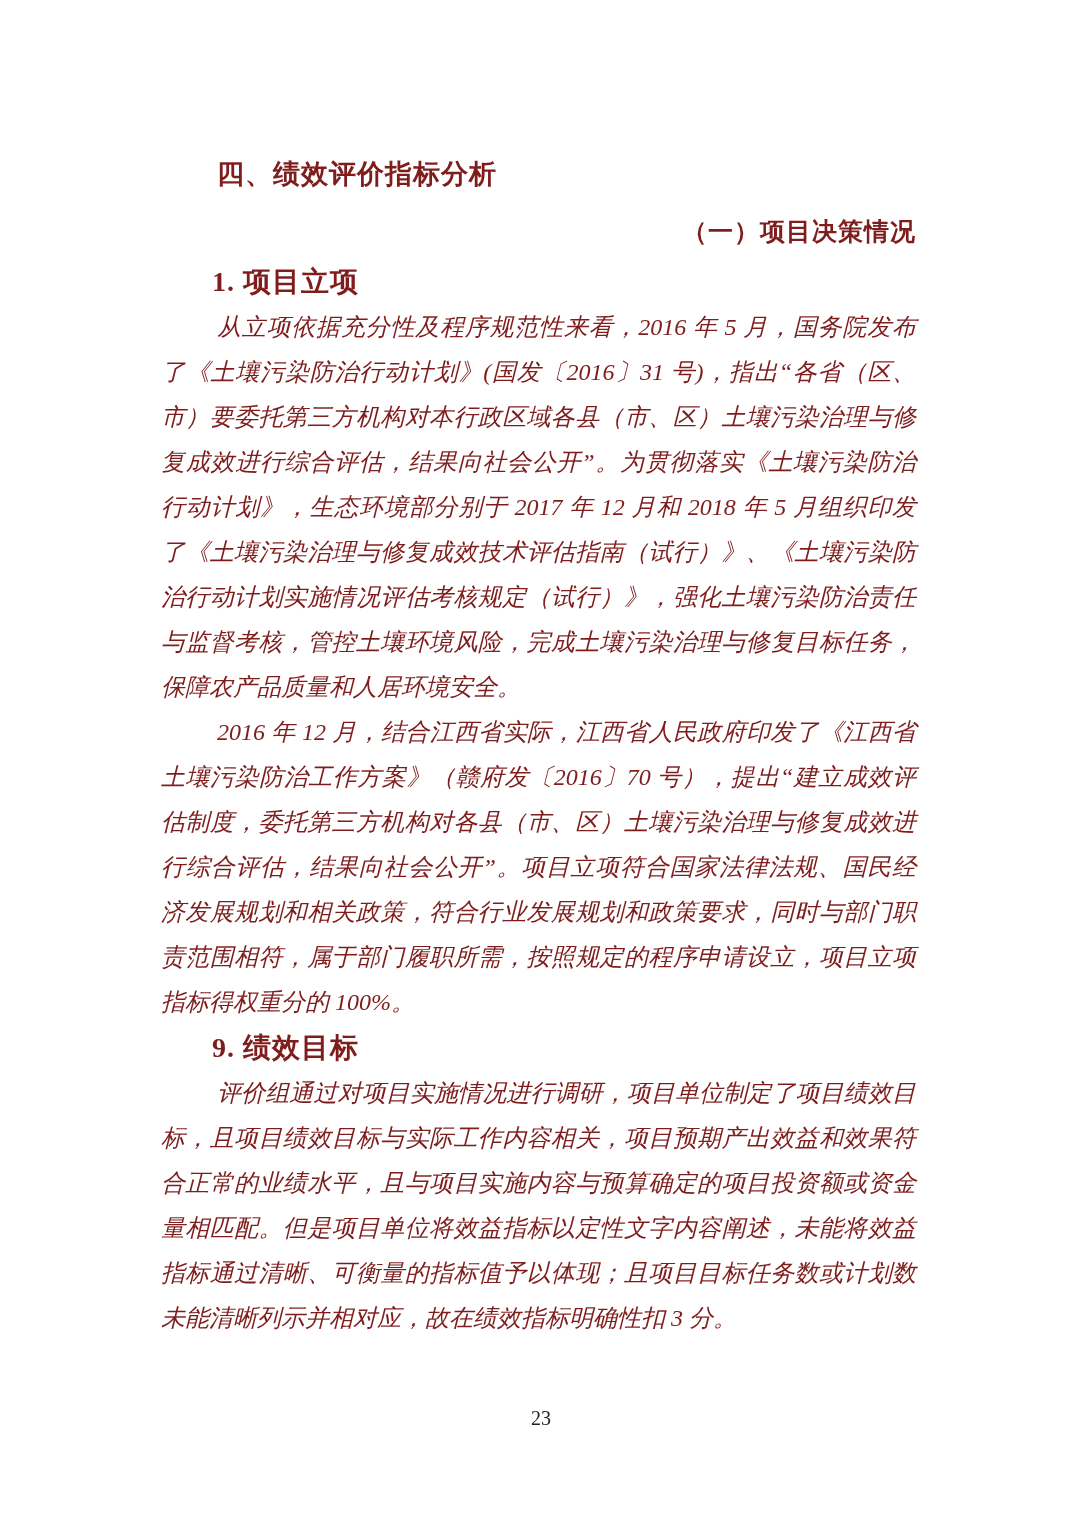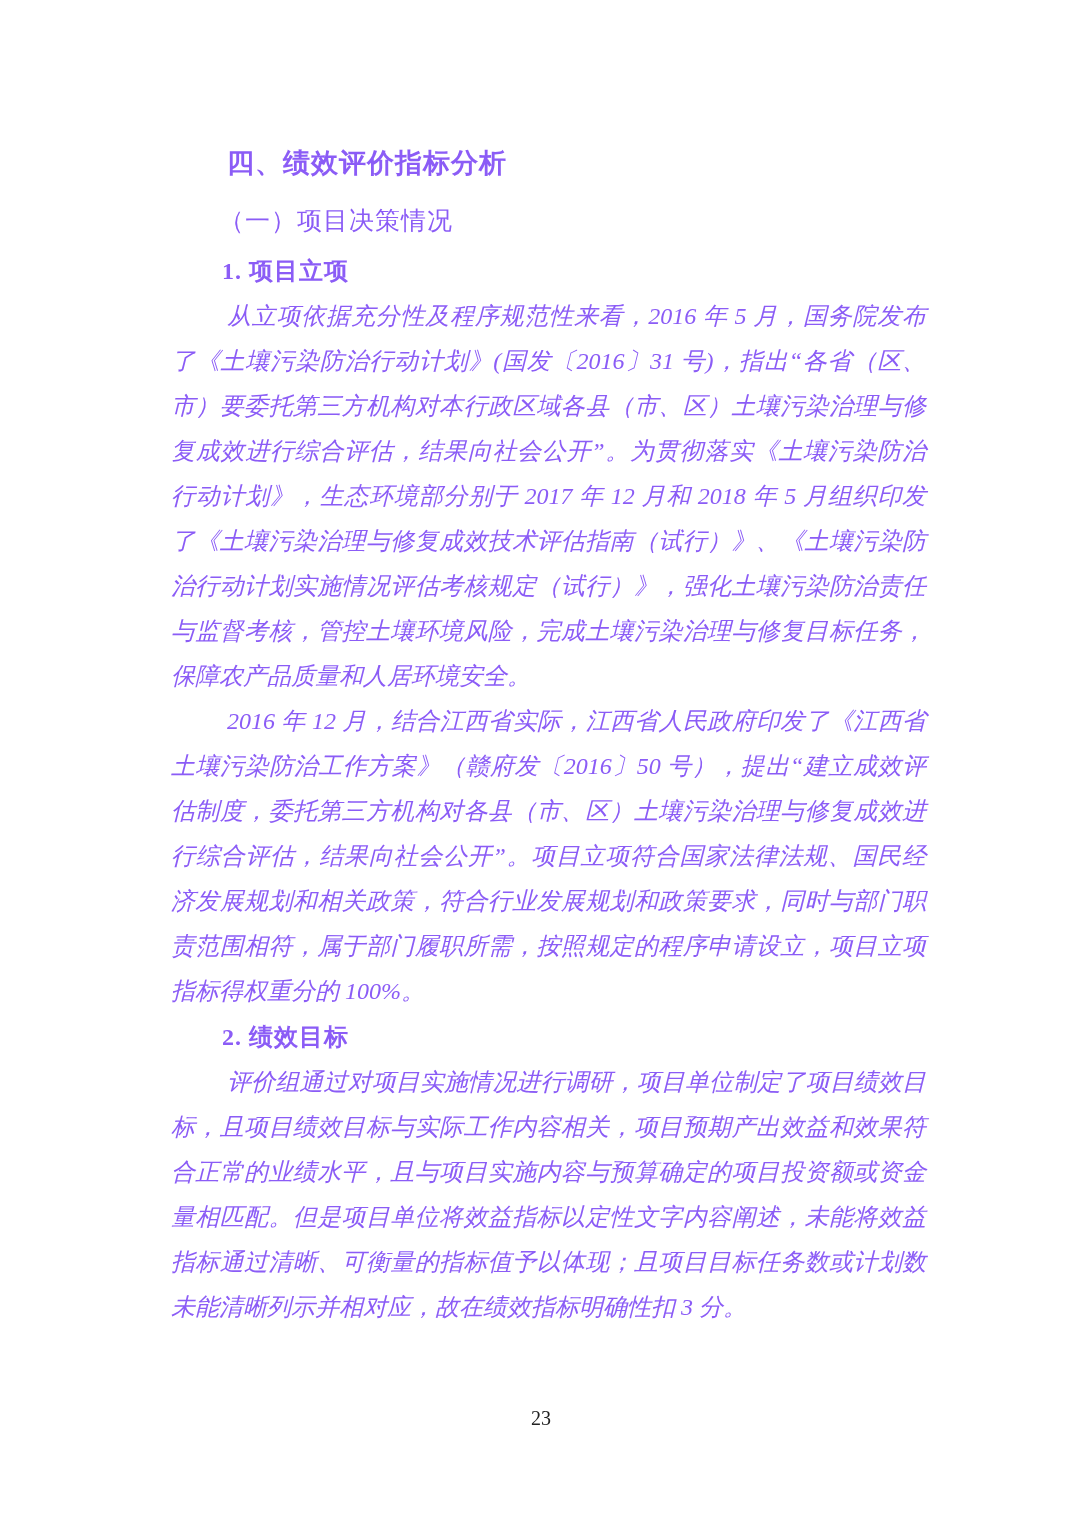--- a/index.html
+++ b/index.html
@@ -11,52 +11,51 @@
   .page {
     position: relative;
     width: 1074px;
     height: 1520px;
     background: #ffffff;
     overflow: hidden;
   }
   .content {
     position: absolute;
     left: 161px;
-    top: 140px;
+    top: 151px;
     width: 755px;
-    color: #8b5cf6;
+    color: #7f1d1d;
     font-family: "Liberation Serif", "DejaVu Serif", serif;
     font-size: 24px;
     line-height: 45px;
     text-align: justify;
-    margin-left: 10px;
   }
   .h-chapter {
     font-family: "Liberation Sans", "DejaVu Sans", sans-serif;
     font-size: 27px;
     font-weight: 700;
     line-height: 46px;
     margin: 0 0 12px 0;
     padding-left: 56px;
     text-align: left;
     letter-spacing: 1px;
   }
   .h-section {
     font-family: "Liberation Serif", "DejaVu Serif", serif;
     font-size: 25px;
-    font-weight: 400;
+    font-weight: 700;
     line-height: 46px;
     margin: 0 0 4px 0;
     padding-left: 48px;
-    text-align: left;
+    text-align: right;
     letter-spacing: 1px;
   }
   .h-sub {
     font-family: "Liberation Serif", "DejaVu Serif", serif;
-    font-size: 24px;
+    font-size: 28px;
     font-weight: 700;
     line-height: 46px;
     margin: 0;
     padding-left: 51px;
     text-align: left;
     letter-spacing: 1px;
   }
   p.body-para {
     margin: 0;
     text-indent: 56px;
@@ -79,18 +78,18 @@
 </style>
 </head>
 <body>
 
 <div class="page">
   <div class="content">
     <div class="h-chapter">四、绩效评价指标分析</div>
     <div class="h-section">（一）项目决策情况</div>
     <div class="h-sub">1. 项目立项</div>
     <p class="body-para">从立项依据充分性及程序规范性来看，2016 年 5 月，国务院发布了《土壤污染防治行动计划》(国发〔2016〕31 号)，指出“各省（区、市）要委托第三方机构对本行政区域各县（市、区）土壤污染治理与修复成效进行综合评估，结果向社会公开”。为贯彻落实《土壤污染防治行动计划》，生态环境部分别于 2017 年 12 月和 2018 年 5 月组织印发了《土壤污染治理与修复成效技术评估指南（试行）》、《土壤污染防治行动计划实施情况评估考核规定（试行）》，强化土壤污染防治责任与监督考核，管控土壤环境风险，完成土壤污染治理与修复目标任务，保障农产品质量和人居环境安全。</p>
-    <p class="body-para">2016 年 12 月，结合江西省实际，江西省人民政府印发了《江西省土壤污染防治工作方案》（赣府发〔2016〕50 号），提出“建立成效评估制度，委托第三方机构对各县（市、区）土壤污染治理与修复成效进行综合评估，结果向社会公开”。项目立项符合国家法律法规、国民经济发展规划和相关政策，符合行业发展规划和政策要求，同时与部门职责范围相符，属于部门履职所需，按照规定的程序申请设立，项目立项指标得权重分的 100%。</p>
-    <div class="h-sub">2. 绩效目标</div>
+    <p class="body-para">2016 年 12 月，结合江西省实际，江西省人民政府印发了《江西省土壤污染防治工作方案》（赣府发〔2016〕70 号），提出“建立成效评估制度，委托第三方机构对各县（市、区）土壤污染治理与修复成效进行综合评估，结果向社会公开”。项目立项符合国家法律法规、国民经济发展规划和相关政策，符合行业发展规划和政策要求，同时与部门职责范围相符，属于部门履职所需，按照规定的程序申请设立，项目立项指标得权重分的 100%。</p>
+    <div class="h-sub">9. 绩效目标</div>
     <p class="body-para">评价组通过对项目实施情况进行调研，项目单位制定了项目绩效目标，且项目绩效目标与实际工作内容相关，项目预期产出效益和效果符合正常的业绩水平，且与项目实施内容与预算确定的项目投资额或资金量相匹配。但是项目单位将效益指标以定性文字内容阐述，未能将效益指标通过清晰、可衡量的指标值予以体现；且项目目标任务数或计划数未能清晰列示并相对应，故在绩效指标明确性扣 3 分。</p>
   </div>
   <div class="page-number">23</div>
 </div>
 
 </body></html>

